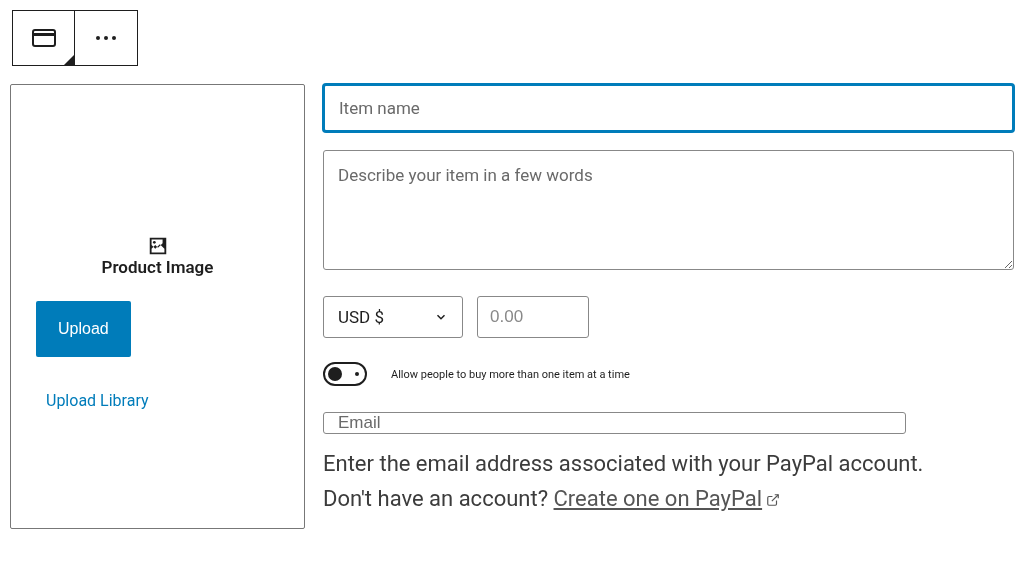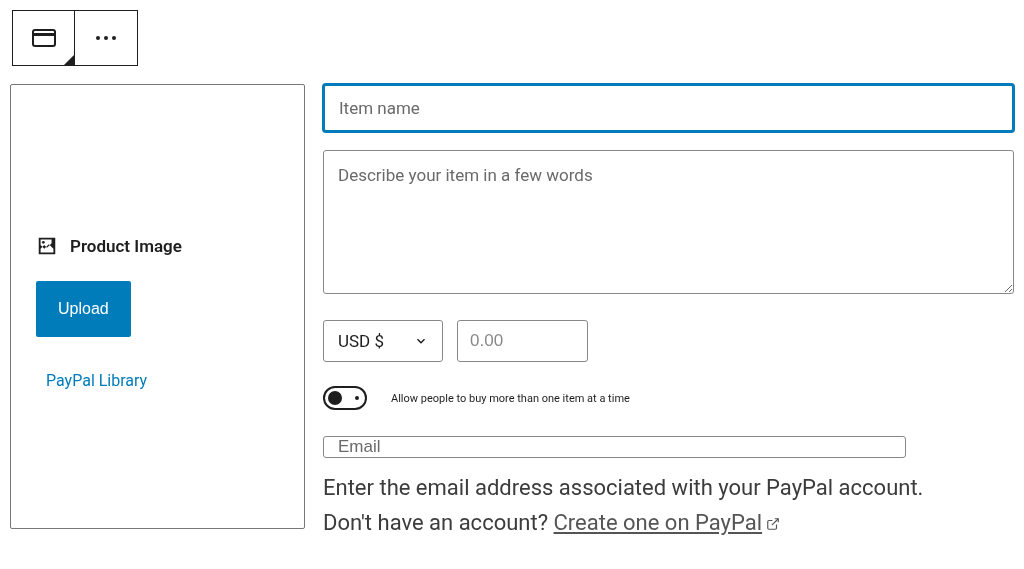--- a/index.html
+++ b/index.html
@@ -84,23 +84,23 @@
       width: 295px;
       border: 1px solid #777;
       border-radius: 2px;
       padding: 25px;
       background: #fff;
       height: 445px;
     }
     .product-image-header {
       display: flex;
       align-items: center;
-      gap: 12px;
       margin-top: 125px;
       margin-bottom: 24px;
+      flex-direction: column;
     }
     .image-icon {
       width: 22px;
       height: 22px;
     }
     .product-image-label {
       font-weight: 600;
       font-size: 17px;
       color: #1e1e1e;
     }
@@ -146,50 +146,50 @@
       color: #6a6a6a;
     }
     .textarea {
       width: 100%;
       padding: 14px;
       border: 1px solid #888;
       border-radius: 3px;
       font-size: 17px;
       font-family: inherit;
       resize: vertical;
-      height: 144px;
+      height: 120px;
       margin-top: 18px;
     }
     .textarea::placeholder {
       color: #6a6a6a;
     }
 
     .price-row {
       display: flex;
       gap: 14px;
       margin-top: 22px;
     }
     .currency-select {
       display: flex;
       align-items: center;
       justify-content: space-between;
       border: 1px solid #888;
       border-radius: 3px;
       padding: 10px 14px;
-      width: 120px;
+      width: 140px;
       font-size: 17px;
       cursor: pointer;
       background: #fff;
     }
     .chevron-down {
       width: 14px;
       height: 14px;
     }
     .price-input {
-      width: 131px;
+      width: 112px;
       padding: 10px 12px;
       border: 1px solid #888;
       border-radius: 3px;
       font-size: 17px;
     }
     .price-input::placeholder {
       color: #888;
     }
 
     .toggle-row {
@@ -282,21 +282,21 @@
 
   <div class="sidebar">
     <div class="product-image-header">
       <svg class="image-icon" viewBox="0 0 24 24" fill="#1e1e1e">
         <path d="M3 3h18v18H3V3zm2 2v10l4-4 3 3 5-5v-4H5zm0 14h14v-4l-5-5-5 5-4-4v8z"></path>
         <circle cx="8" cy="8" r="1.5"></circle>
       </svg>
       <span class="product-image-label">Product Image</span>
     </div>
     <button class="upload-btn">Upload</button>
-    <a class="media-link">PayPal Library</a>
+    <a class="media-link">Upload Library</a>
   </div>
 
   <div class="form-area">
     <input type="text" class="text-input focused" autofocus="" placeholder="Item name" style="">
 
     <textarea class="textarea" placeholder="Describe your item in a few words" style=""></textarea>
 
     <div class="price-row">
       <div class="currency-select">
         <span>USD $</span>

